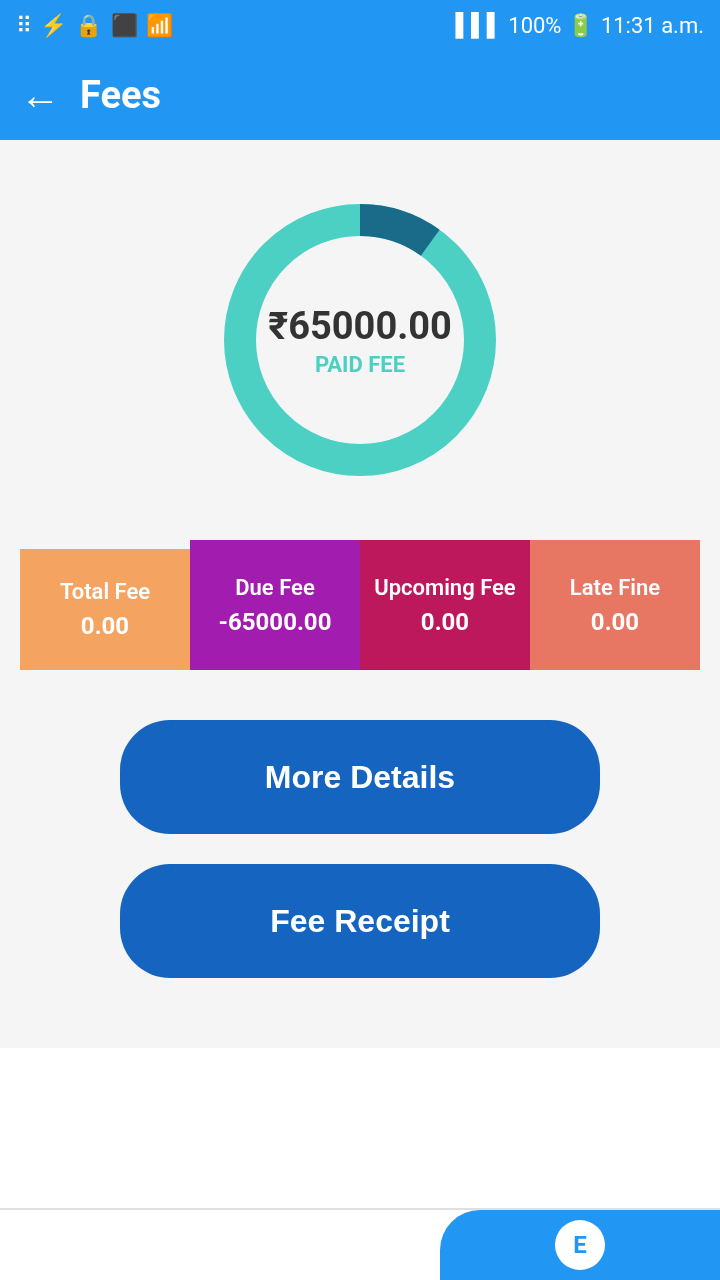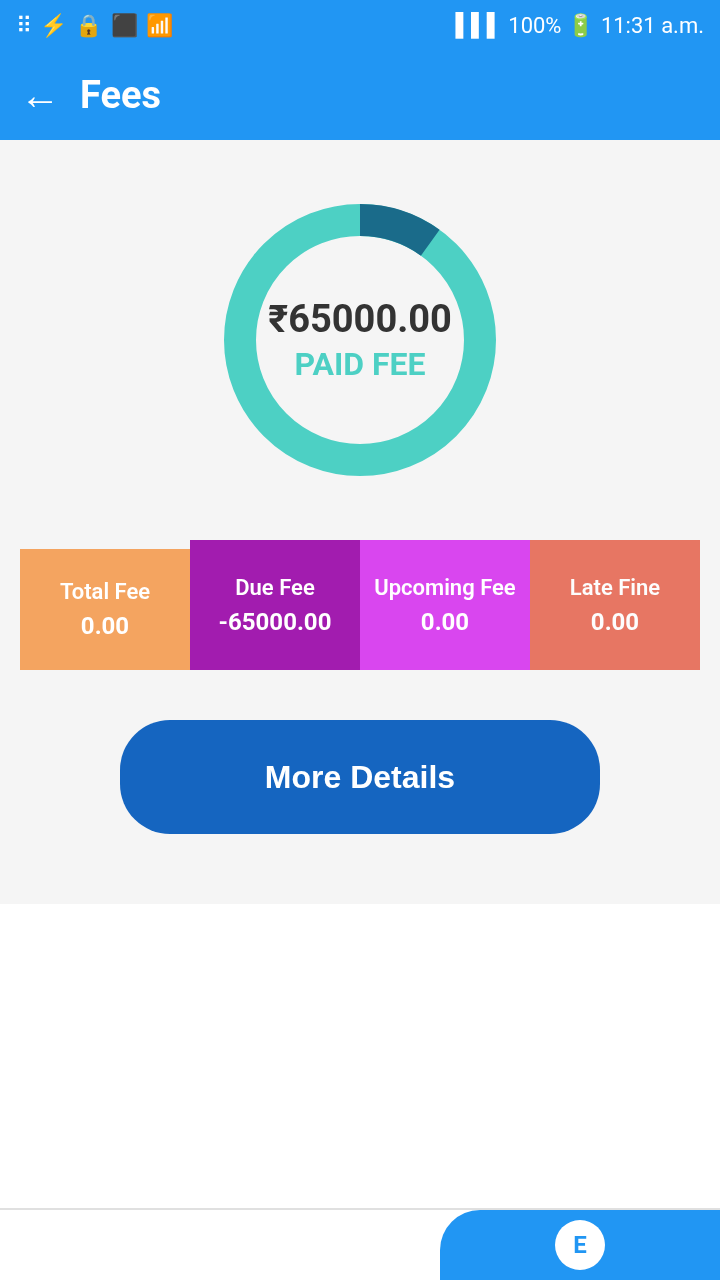--- a/index.html
+++ b/index.html
@@ -85,21 +85,21 @@
       left: 50%;
       transform: translate(-50%, -50%);
       text-align: center;
     }
     .chart-amount {
       font-size: 38px;
       font-weight: bold;
       color: #333;
     }
     .chart-label {
-      font-size: 32px;
+      font-size: 22px;
       color: #4dd0c4;
       font-weight: bold;
       margin-top: 4px;
     }
 
     
     .fee-strip {
       width: 100%;
       display: flex;
       height: 130px;
@@ -120,21 +120,21 @@
       text-align: center;
     }
     .fee-card-value {
       font-size: 24px;
       color: white;
       font-weight: bold;
       text-align: center;
     }
     .fee-card-total { background: #f4a460; margin-top: 9px; }
     .fee-card-due   { background: #a21caf; }
-    .fee-card-upcoming { background: #d946ef; }
+    .fee-card-upcoming { background: #be185d; }
     .fee-card-late  { background: #e5614a; opacity: 0.85; }
 
     
     .btn-primary {
       width: 480px;
       height: 114px;
       border-radius: 50px;
       border: none;
       background: #1565c0;
       color: white;
@@ -243,20 +243,21 @@
       <span class="fee-card-label">Upcoming Fee</span>
       <span class="fee-card-value">0.00</span>
     </div>
     <div class="fee-card fee-card-late">
       <span class="fee-card-label">Late Fine</span>
       <span class="fee-card-value">0.00</span>
     </div>
   </div>
 
   <button class="btn-primary">More Details</button>
+  <button class="btn-primary">Fee Receipt</button>
 
 </div>
 
 <div class="bottom-divider"></div>
 
 <div class="footer-brand">
   <div class="footer-brand-icon">E</div>
 </div>
 
 </body></html>

